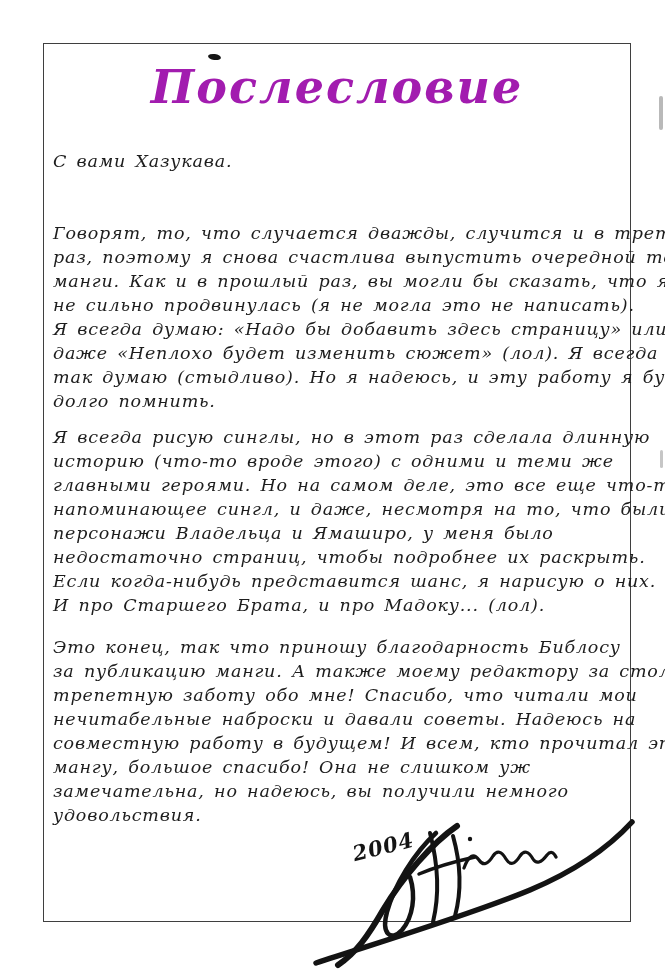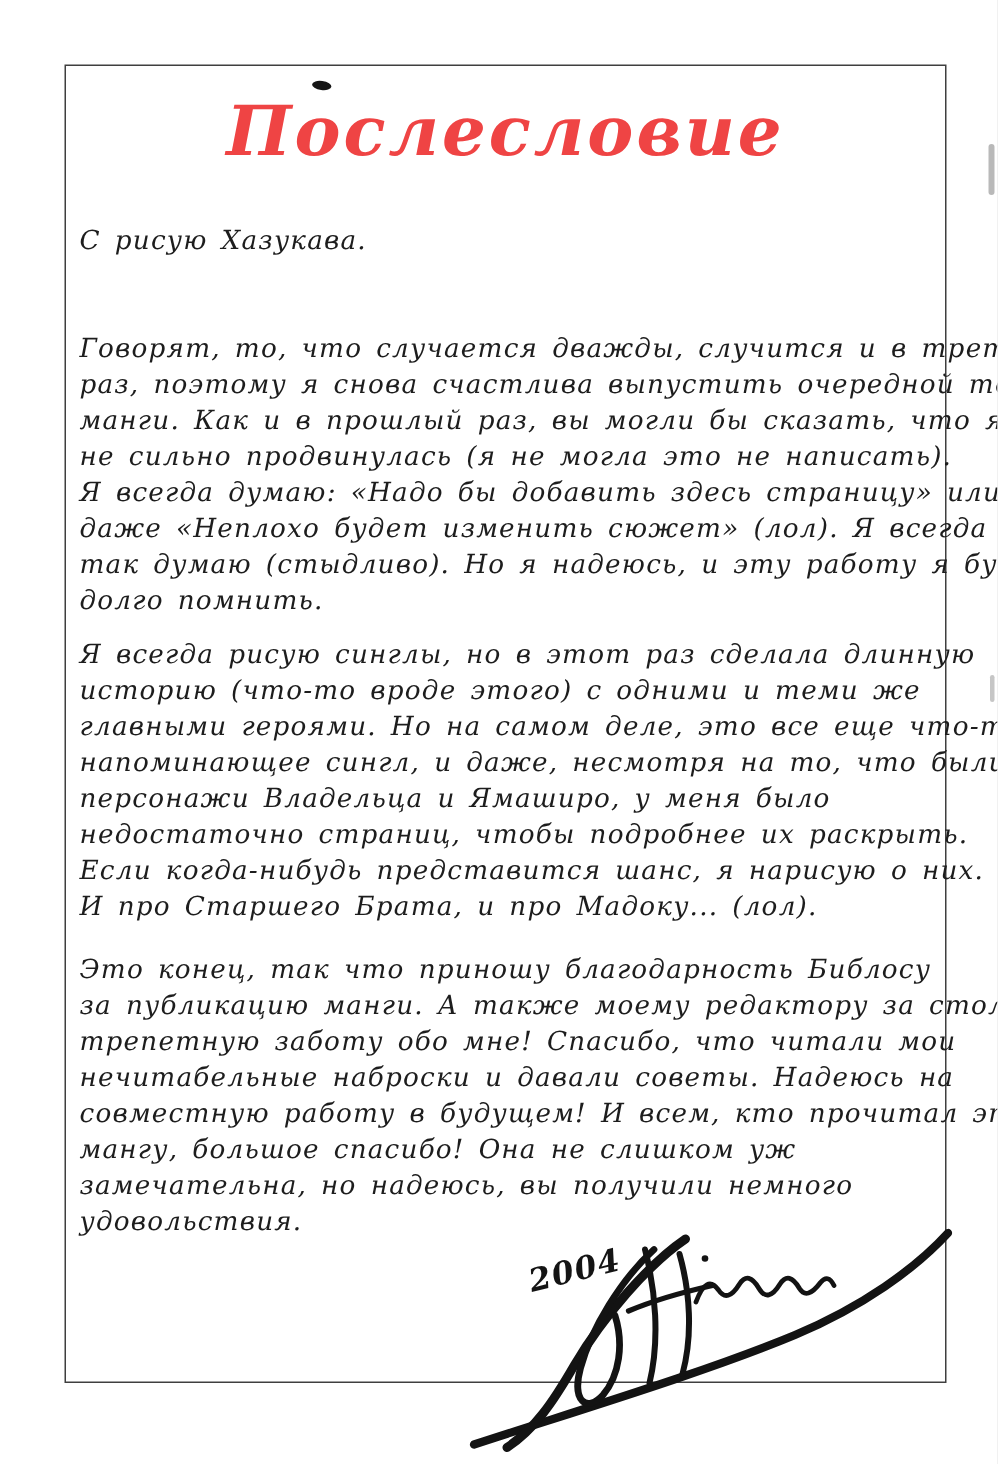--- a/index.html
+++ b/index.html
@@ -31,21 +31,21 @@
     position: absolute;
     left: 43px;
     top: 60px;
     width: 588px;
     margin: 0;
     text-align: center;
     font-size: 46px;
     font-weight: 600;
     font-style: italic;
     letter-spacing: 2px;
-    color: #ef4444;
+    color: #a21caf;
   }
   .handwriting {
     font-style: italic;
     font-size: 17.5px;
     letter-spacing: 0.8px;
     word-spacing: 3px;
     color: #1d1d1d;
   }
   .greeting {
     position: absolute;
@@ -95,21 +95,21 @@
 </style>
 </head>
 <body>
 
 <div class="page">
 
   <div class="frame"></div>
 
   <h1 class="title">Послесловие</h1>
 
-  <div class="greeting handwriting">С рисую Хазукава.</div>
+  <div class="greeting handwriting">С вами Хазукава.</div>
 
   <div class="para p1 handwriting">
     <div class="line">Говорят, то, что случается дважды, случится и в третий</div>
     <div class="line">раз, поэтому я снова счастлива выпустить очередной том</div>
     <div class="line">манги. Как и в прошлый раз, вы могли бы сказать, что я</div>
     <div class="line">не сильно продвинулась (я не могла это не написать).</div>
     <div class="line">Я всегда думаю: «Надо бы добавить здесь страницу» или</div>
     <div class="line">даже «Неплохо будет изменить сюжет» (лол). Я всегда</div>
     <div class="line">так думаю (стыдливо). Но я надеюсь, и эту работу я буду</div>
     <div class="line">долго помнить.</div>

